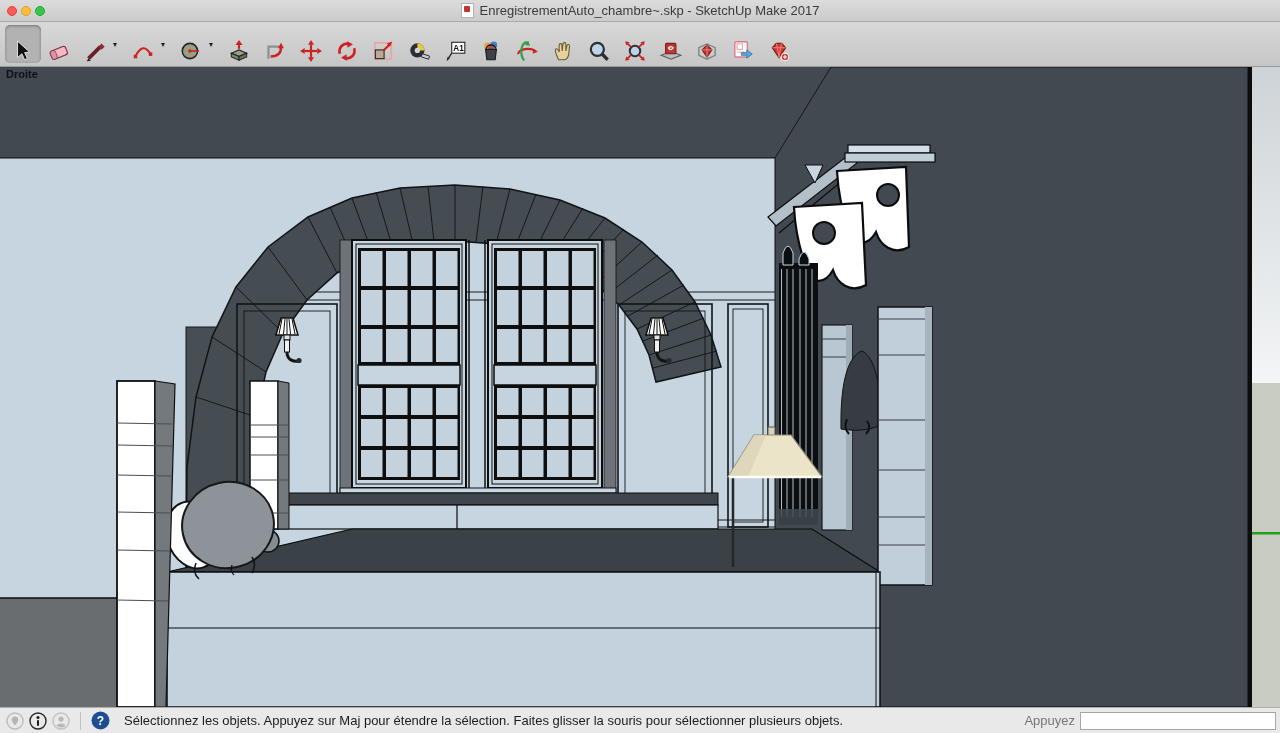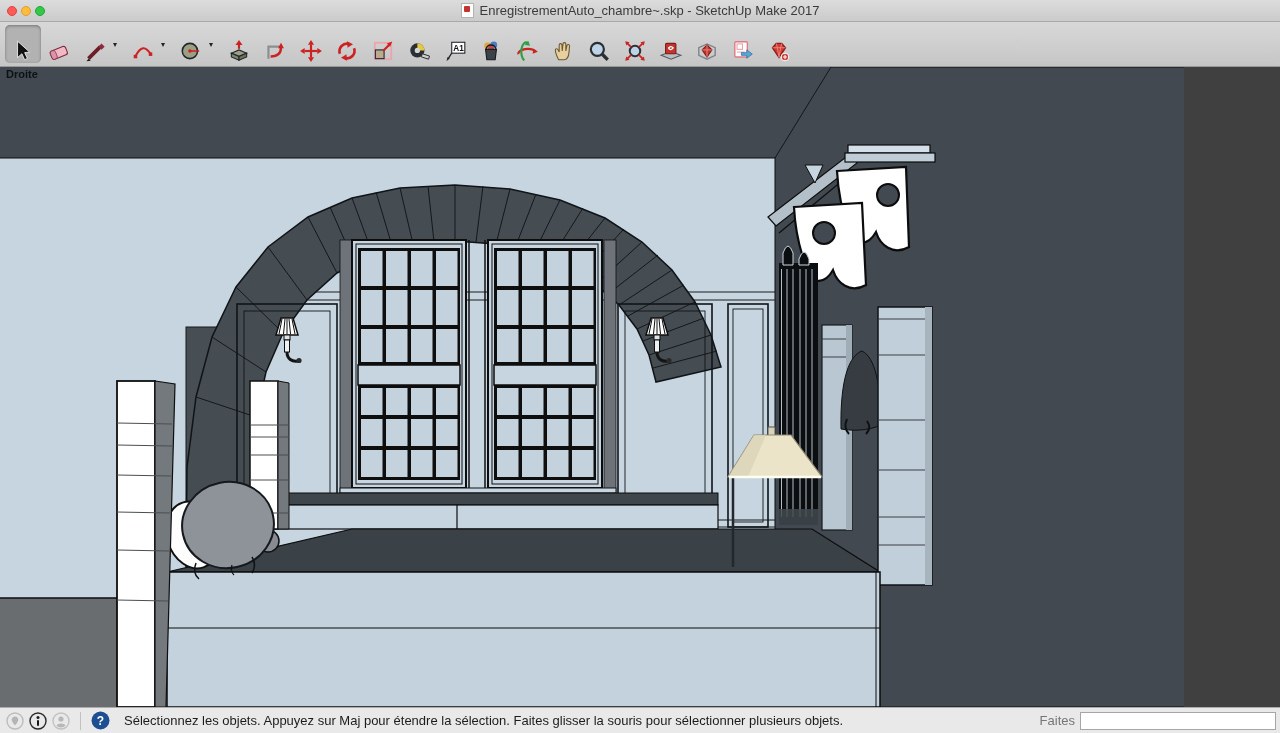--- a/index.html
+++ b/index.html
@@ -1,18 +1,18 @@
 <!DOCTYPE html>
 <html><head>
 <meta charset="utf-8">
 <style>
   * { margin:0; padding:0; box-sizing:border-box; }
   html,body { width:1280px; height:733px; overflow:hidden; }
   body { font-family:"Liberation Sans", sans-serif; background:#c6d5e0; }
-  .app { position:relative; width:1280px; height:733px; background:#404040; }
+  .app { position:relative; width:1280px; height:733px; background:#000000; }
 
   
   .titlebar { position:relative; height:22px; background:linear-gradient(#dcdcdc,#cbcbcb);
     border-bottom:1px solid #a9a9a9; display:flex; align-items:center; justify-content:center; }
   .traffic { position:absolute; left:7px; top:6px; display:flex; gap:4px; }
   .light { width:10px; height:10px; border-radius:50%; }
   .light.red    { background:#fc5b57; border:1px solid #e0443e; }
   .light.yellow { background:#fdbc40; border:1px solid #dfa023; }
   .light.green  { background:#34c84a; border:1px solid #26a532; }
   .title-wrap { display:flex; align-items:center; gap:6px; }
@@ -25,21 +25,21 @@
   .toolbar { height:45px; background:linear-gradient(#d8d8d8,#c6c6c6); border-bottom:1px solid #999;
     display:flex; align-items:center; padding-left:5px; }
   .tool-btn { width:36px; height:38px; display:flex; align-items:flex-end; justify-content:center;
     border-radius:5px; flex:0 0 auto; }
   .tool-btn.active { background:#b2b2b2; box-shadow:inset 0 1px 3px rgba(0,0,0,.35); }
   .tool-group { display:flex; align-items:center; flex:0 0 auto; margin-right:2px; }
   .dd-arrow { width:10px; font-size:8px; color:#222; text-align:left; }
   .tool-btn svg { display:block; }
 
   
-  .viewport { position:relative; width:1184px; height:640px; background:#c6d5e0; overflow:hidden; }
+  .viewport { position:relative; width:1280px; height:640px; background:#c6d5e0; overflow:hidden; }
   .viewport > svg { position:absolute; left:0; top:0; }
   .scene-label { position:absolute; left:6px; top:1px; font-size:11px; font-weight:600; color:#0d1215; }
 
   
   .statusbar { height:26px; background:#e9e9e9; border-top:1px solid #adadad;
     display:flex; align-items:center; padding:0 4px 0 6px; }
   .sb-icons { display:flex; align-items:center; gap:5px; }
   .sb-divider { width:1px; height:18px; background:#c2c2c2; margin:0 5px; }
   .sb-text { margin-left:14px; font-size:13px; color:#1c1c1c; white-space:nowrap; }
   .sb-spacer { flex:1; }
@@ -592,17 +592,17 @@
         <path d="M4.5,13.5 C5.5,10.8 12.5,10.8 13.5,13.5 C12.3,14.8 10.7,15.5 9,15.5 C7.3,15.5 5.7,14.8 4.5,13.5 Z" fill="#b8b8b8"></path>
       </svg>
       <div class="sb-divider"></div>
       <svg width="19" height="19" viewBox="0 0 19 19">
         <circle cx="9.5" cy="9.5" r="9" fill="#1d4e91"></circle>
         <text x="9.5" y="13.8" text-anchor="middle" font-family="Liberation Sans, sans-serif" font-size="12" font-weight="bold" fill="#fff">?</text>
       </svg>
     </div>
     <span class="sb-text">Sélectionnez les objets. Appuyez sur Maj pour étendre la sélection. Faites glisser la souris pour sélectionner plusieurs objets.</span>
     <div class="sb-spacer"></div>
-    <span class="sb-measures-label">Faites</span>
+    <span class="sb-measures-label">Appuyez</span>
     <input class="sb-measures-input" type="text" value="" style="">
   </div>
 
 </div>
 
 </body></html>

